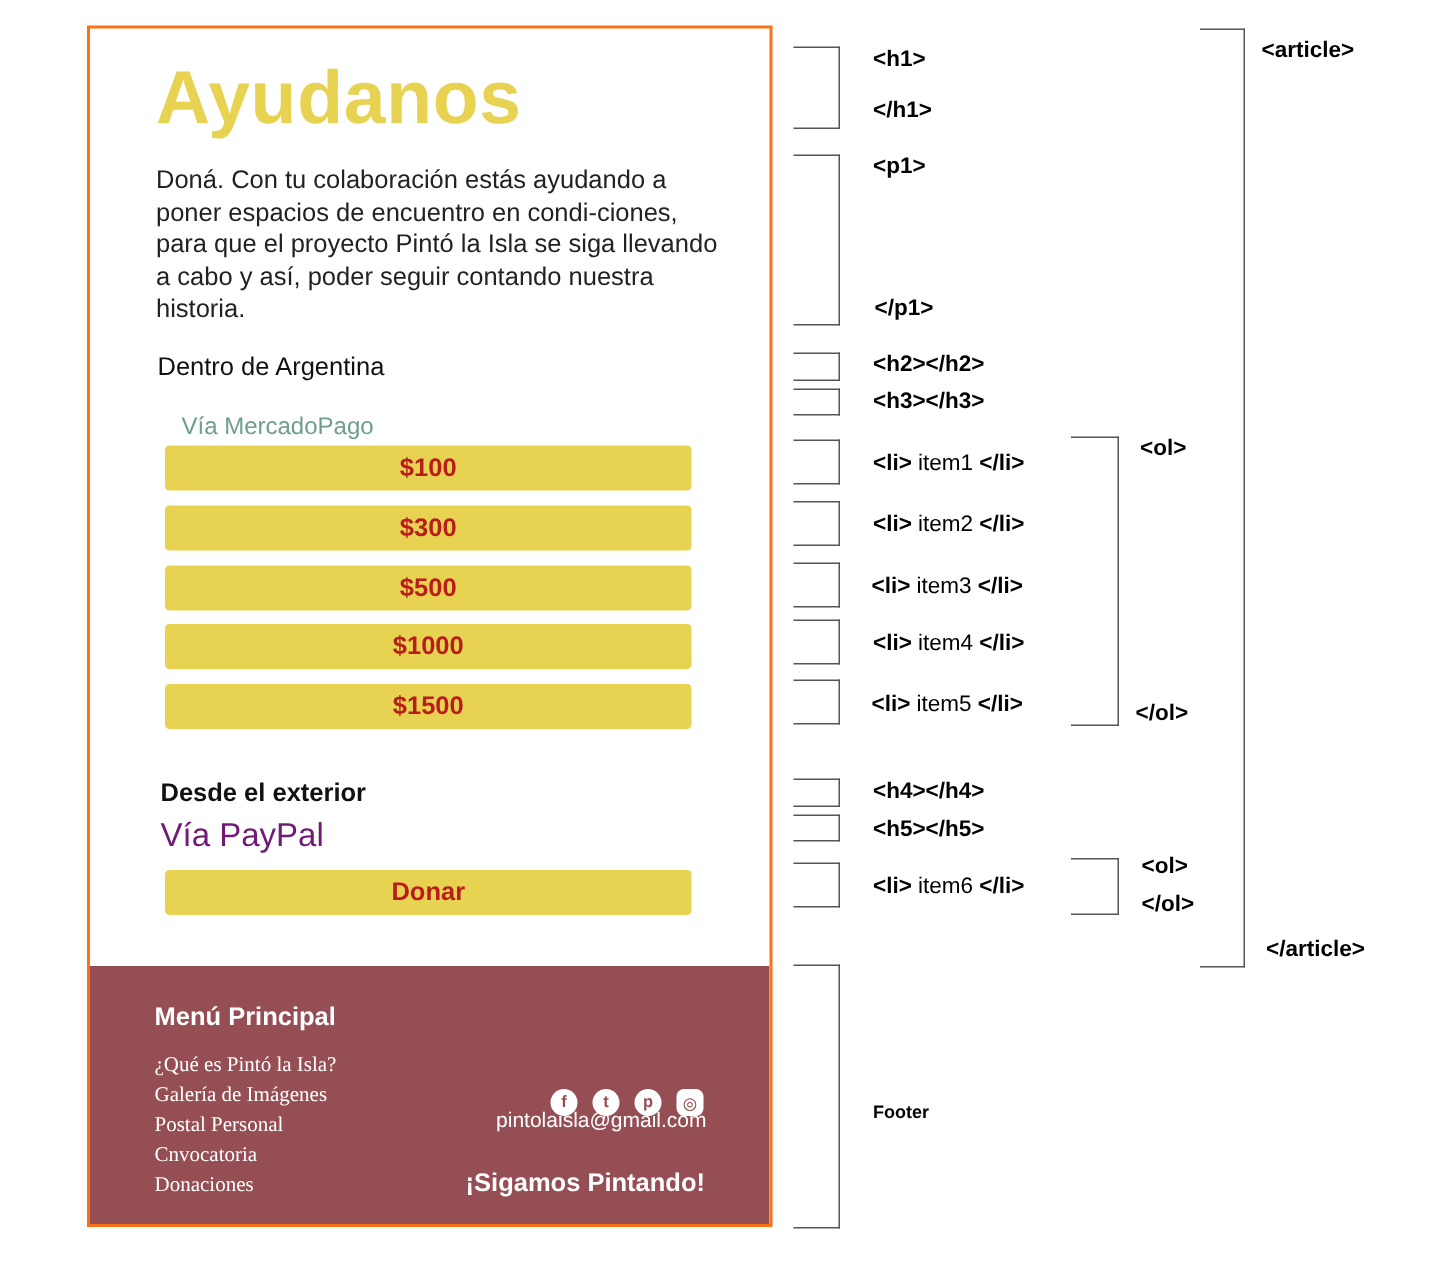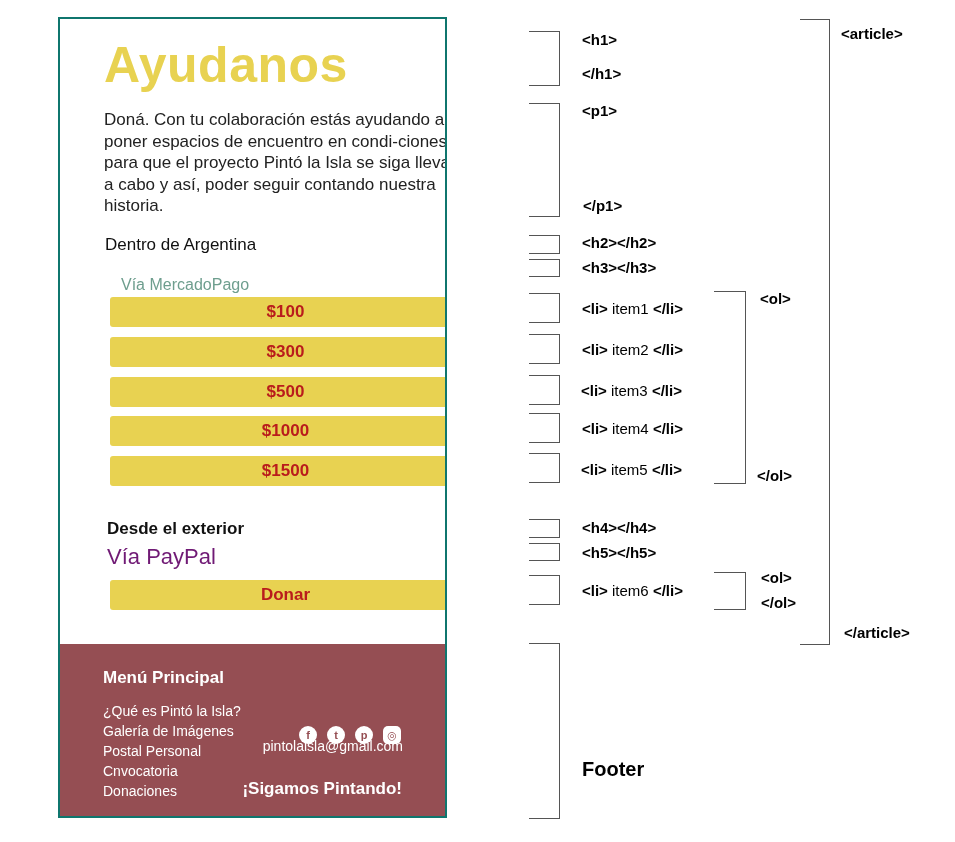--- a/index.html
+++ b/index.html
@@ -1,33 +1,33 @@
 <!DOCTYPE html>
 <html><head>
 <meta charset="utf-8">
 <style>
   html, body { margin:0; padding:0; }
   body { width:955px; height:842px; background:#ffffff; position:relative; overflow:hidden;
          font-family:"Liberation Sans", "DejaVu Sans", sans-serif; }
-  .mock { position:absolute; left:58px; top:17px; width:389px; height:801px;
-          border:2px solid #0f766e; box-sizing:border-box; background:#fff; overflow:hidden;padding-left:25px; }
+  .mock { position:absolute; left:58px; top:17px; width:457px; height:801px;
+          border:2px solid #f97316; box-sizing:border-box; background:#fff; overflow:hidden;padding-left:25px; }
   .title { position:absolute; left:44px; top:16px; margin:0; font-size:50px; font-weight:bold;
            color:#e8d251; letter-spacing:0.5px; line-height:60px; }
   .intro { position:absolute; left:44px; top:90px; width:380px; margin:0; font-size:17px;
            line-height:21.5px; color:#222; }
   .h2 { position:absolute; left:45px; top:216px; margin:0; font-size:17px; font-weight:normal; color:#111; }
   .h3 { position:absolute; left:45px; top:241px; margin:16px; font-size:16px; font-weight:normal; color:#6e9e8e; }
   .h4 { position:absolute; left:47px; top:500px; margin:0; font-size:17px; font-weight:bold; color:#111;text-align:center; }
   .h5 { position:absolute; left:47px; top:525px; margin:0; font-size:22px; font-weight:normal; color:#701a75; }
   .btnlist { list-style:none; margin:0; padding:0; }
   .btn { position:absolute; left:50px; width:351px; height:30px; background:#e8d251; border-radius:3px;
          color:#b91c1c; font-weight:bold; font-size:17px; text-align:center; line-height:30px; cursor:pointer; }
   .footer { position:absolute; left:0; top:625px; width:100%; height:176px; background:#954e53; color:#fff; }
   .f-title { position:absolute; left:43px; top:24px; margin:0; font-size:17px; font-weight:bold; }
-  .f-menu { position:absolute; left:43px; top:57px; margin:0; padding:0; list-style:none; font-size:14px; line-height:20px; }
+  .f-menu { position:absolute; left:43px; top:57px; margin:0; padding:0; list-style:none; font-size:14px; line-height:20px;font-family:Liberation Serif, serif; }
   .f-menu li { cursor:pointer; }
   .socials { position:absolute; right:44px; top:82px; display:flex; gap:10px; }
   .soc { width:18px; height:18px; border-radius:50%; background:#fff; color:#954e53; font-size:11px;
          font-weight:bold; display:flex; align-items:center; justify-content:center; cursor:pointer; }
   .soc.ig { border-radius:5px; }
   .email { position:absolute; right:42px; top:94px; font-size:14px; cursor:pointer; }
   .slogan { position:absolute; right:43px; top:135px; font-size:17px; font-weight:bold; }
 
   .ann { position:absolute; font-size:15px; font-weight:bold; color:#000; white-space:nowrap; }
   .ann .item { font-weight:normal; }
@@ -110,13 +110,13 @@
 <div class="ann" style="left:757px;top:467px">&lt;/ol&gt;</div>
 
 <div class="ann" style="left:582px;top:519px">&lt;h4&gt;&lt;/h4&gt;</div>
 <div class="ann" style="left:582px;top:544px">&lt;h5&gt;&lt;/h5&gt;</div>
 <div class="ann" style="left:582px;top:582px"><span>&lt;li&gt;</span> <span class="item">item6</span> <span>&lt;/li&gt;</span></div>
 <div class="ann" style="left:761px;top:569px">&lt;ol&gt;</div>
 <div class="ann" style="left:761px;top:594px">&lt;/ol&gt;</div>
 
 <div class="ann" style="left:841px;top:25px">&lt;article&gt;</div>
 <div class="ann" style="left:844px;top:624px">&lt;/article&gt;</div>
-<div class="ann" style="left:582px;top:758px;font-size:20px">Footer</div>
+<div class="ann" style="left:582px;top:734px;font-size:12px">Footer</div>
 
 </body></html>

